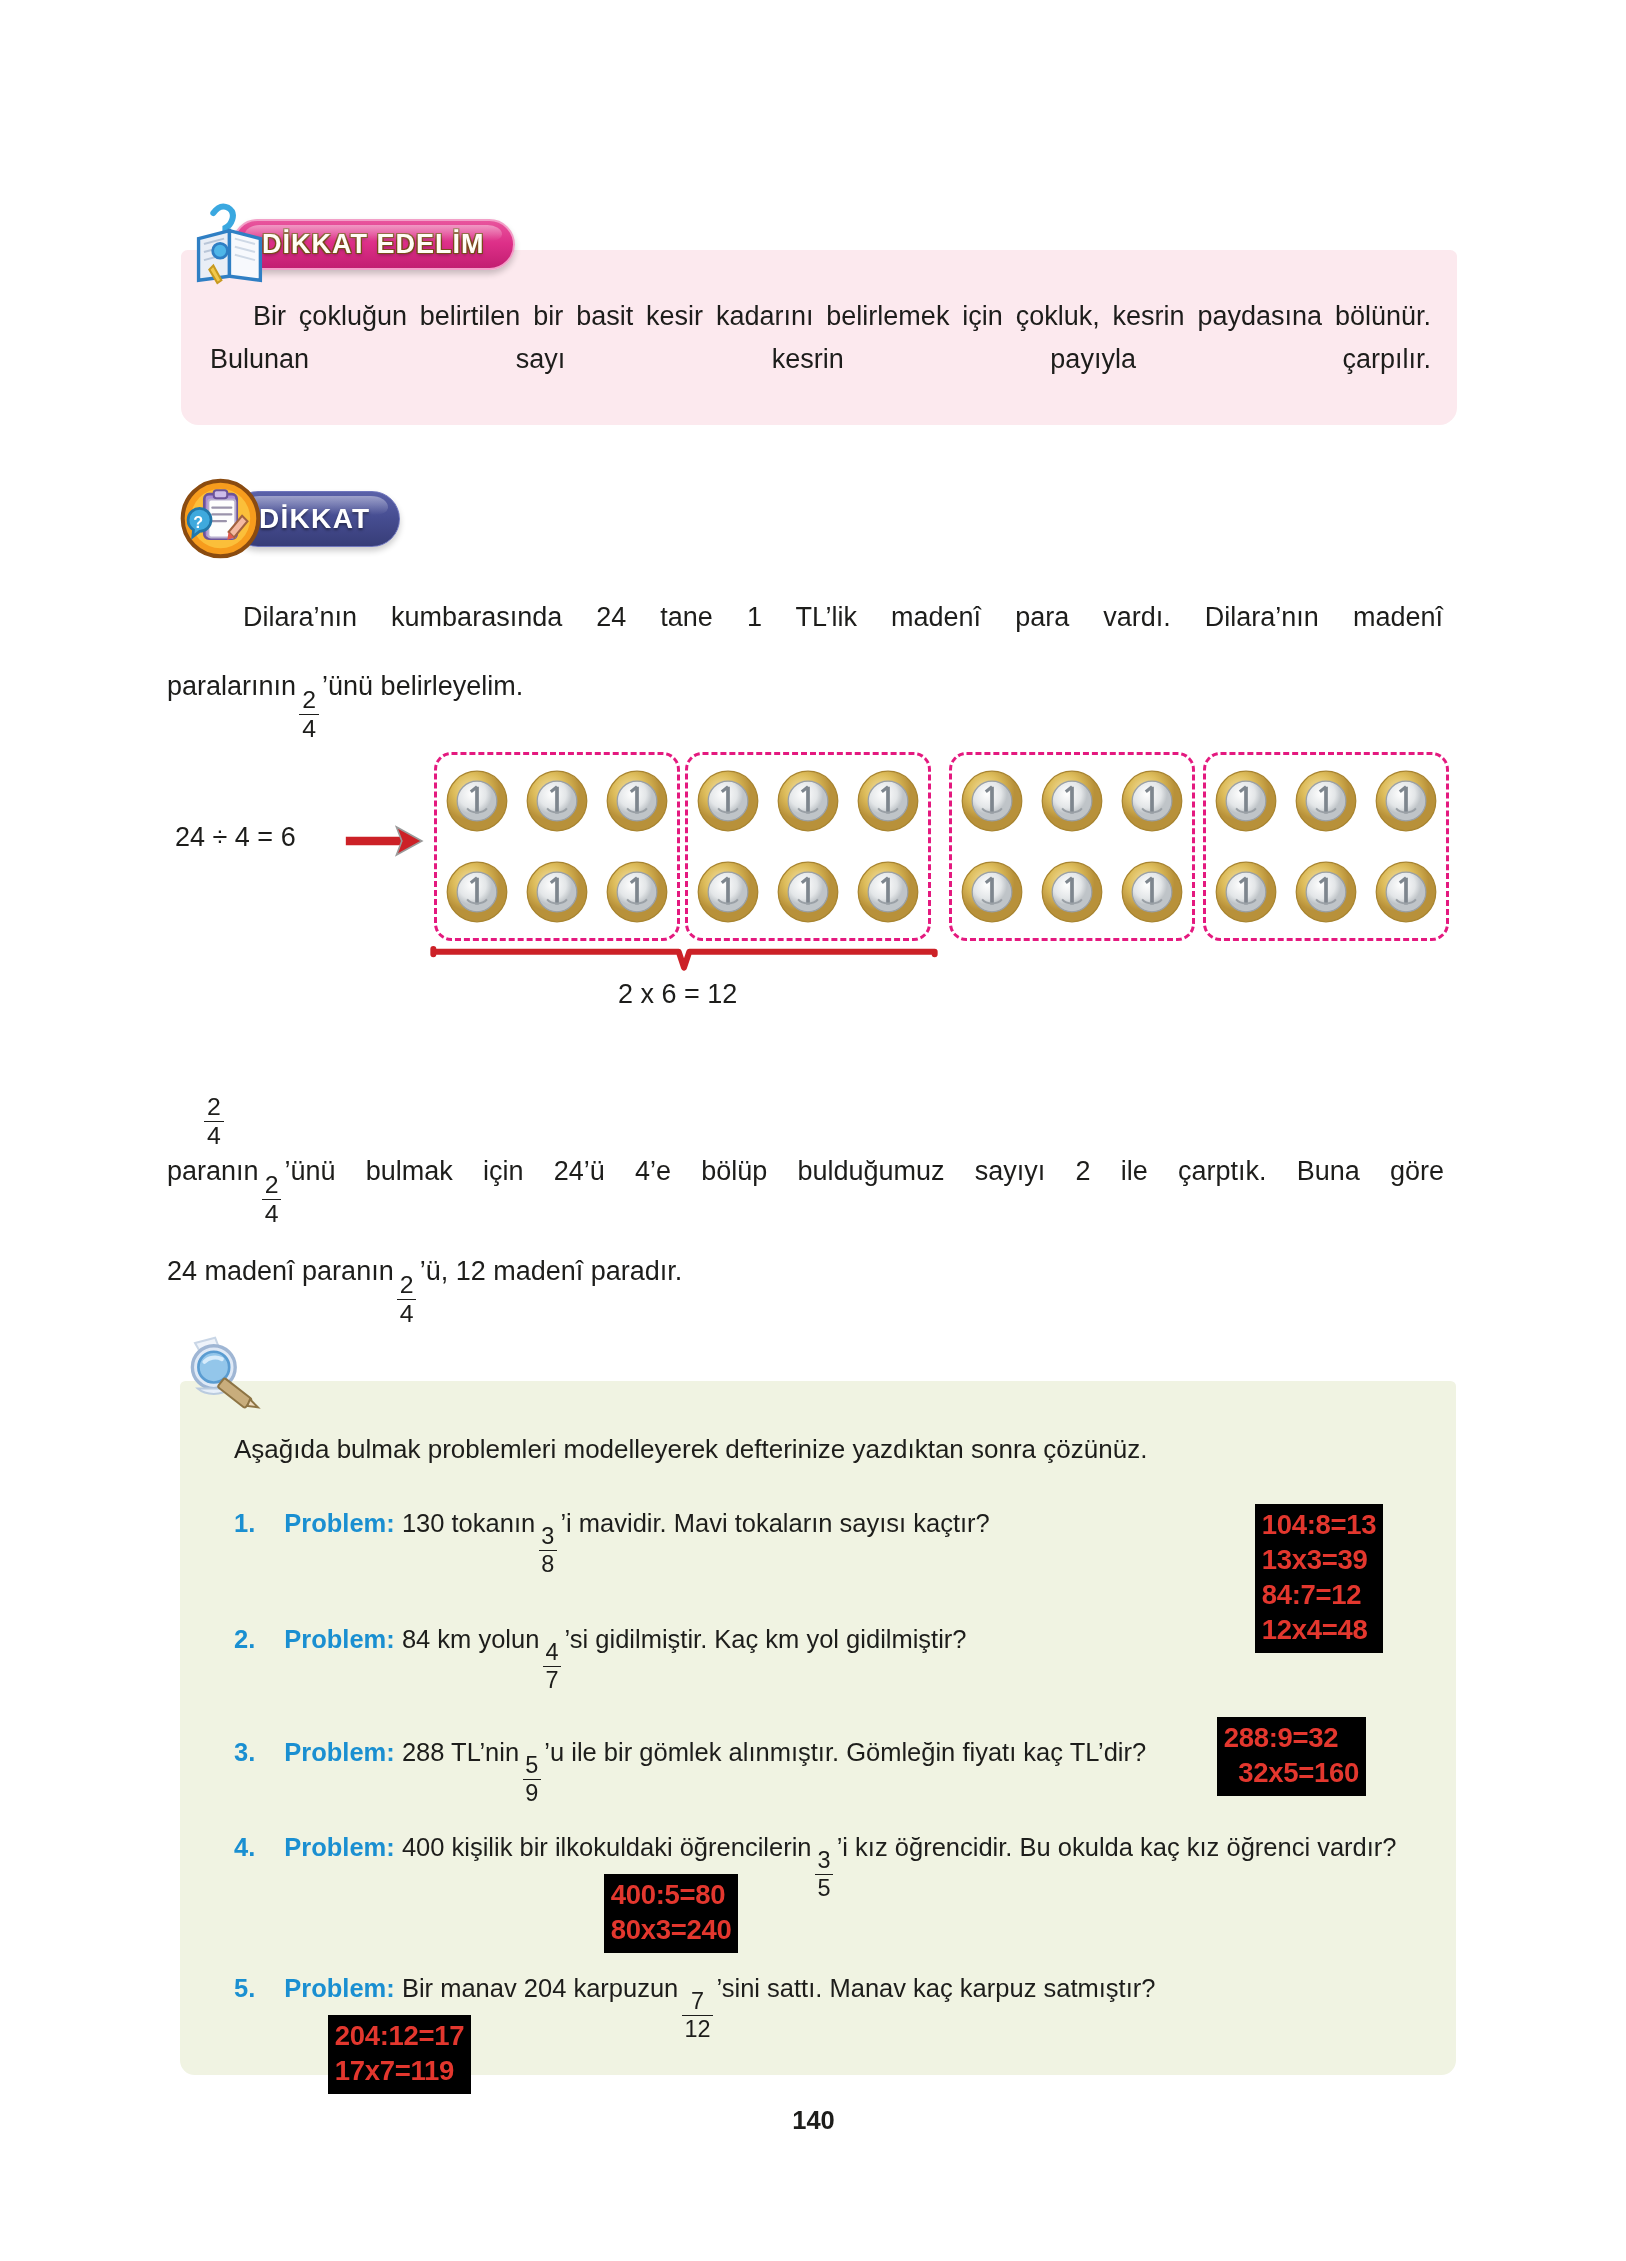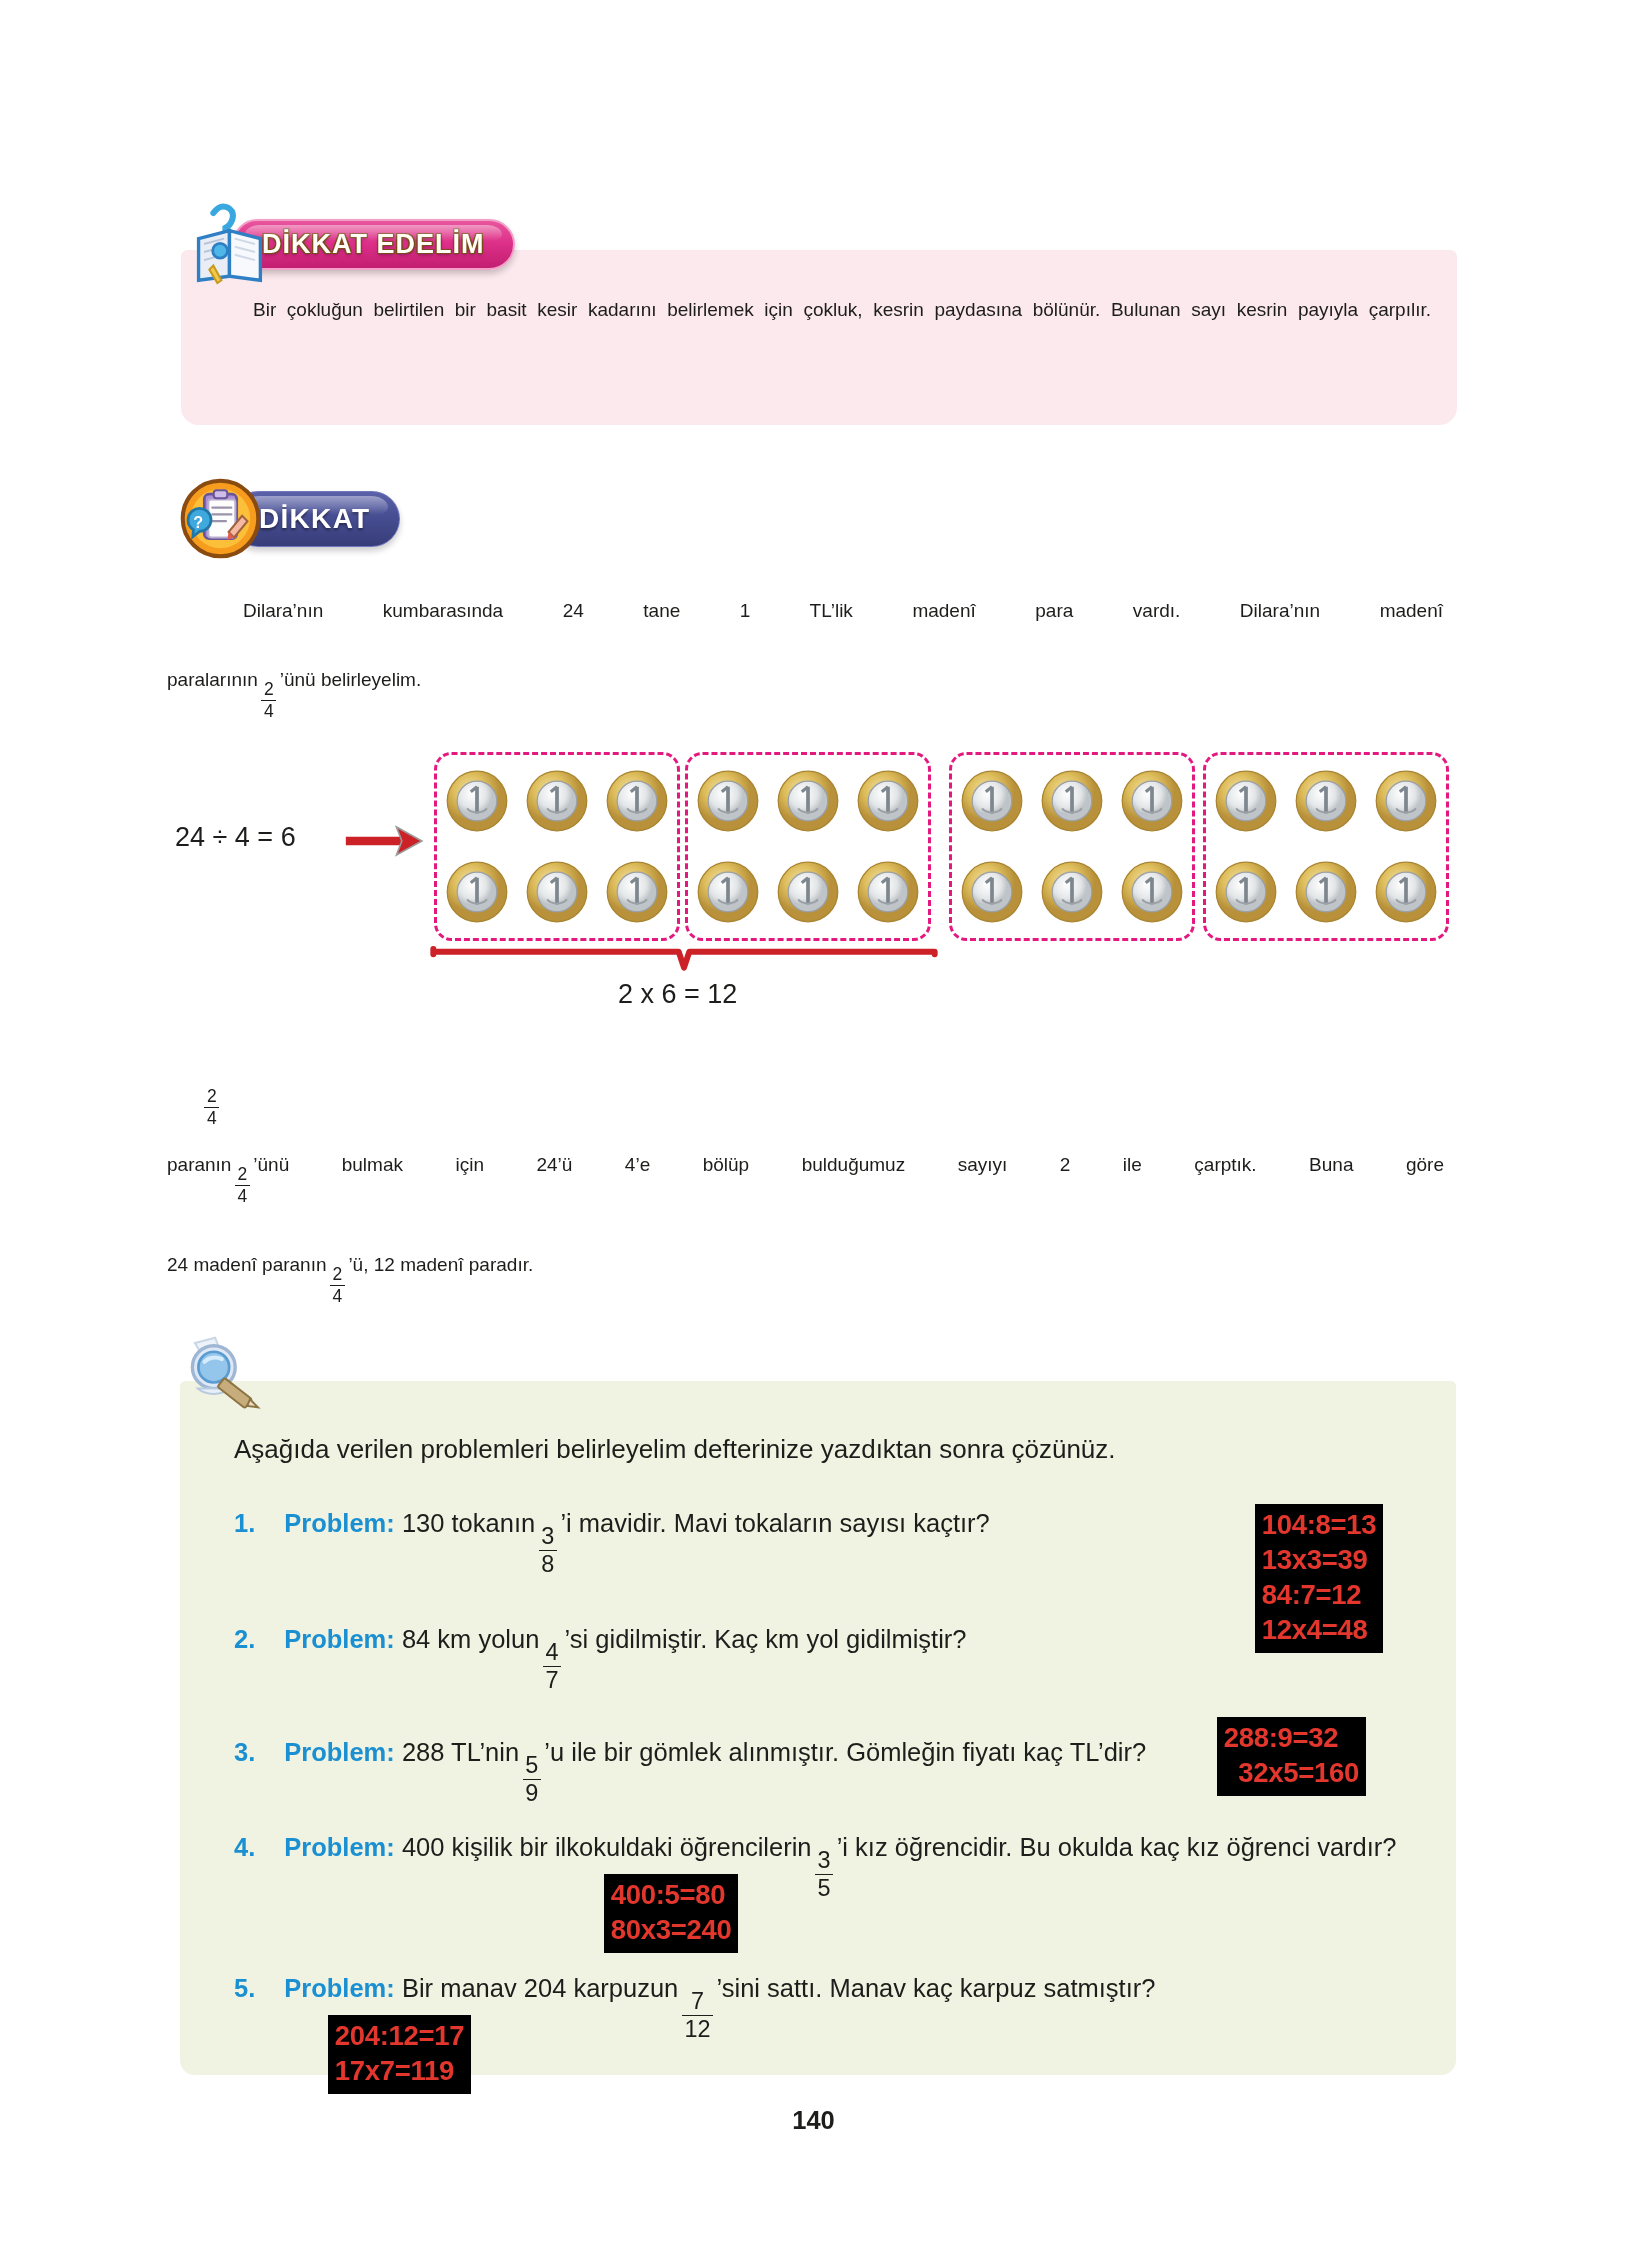--- a/index.html
+++ b/index.html
@@ -104,21 +104,21 @@
     left: 180px; top: 1381px;
     width: 1276px; height: 694px;
     background: #f0f3e2;
     border-radius: 5.4px 5.4px 14.8px 14.8px;
   }
 
   
   .txt {
     position: absolute;
     color: #1d1d1b;
-    font-size: 19px;
+    font-size: 27px;
     line-height: 1.58;
   }
   .just { text-align: justify; }
   .just::after { content: ""; display: inline-block; width: 100%; }
 
   
   .frac {
     display: inline-flex;
     flex-direction: column;
     align-items: center;
@@ -484,21 +484,21 @@
       <circle cx="46" cy="48" r="32" fill="#dfe9f6" stroke="#9fb6d4" stroke-width="5"></circle>
       <circle cx="46" cy="48" r="23" fill="#93c6ea" stroke="#5a9cd1" stroke-width="4"></circle>
       <path d="M32 40 a20 16 0 0 1 26 -4" stroke="#d7ecfb" stroke-width="6" fill="none" stroke-linecap="round"></path>
       <path d="M22 80 a30 20 0 0 0 48 0 l-48 0 z" fill="#e7eff9" stroke="#bacbdf" stroke-width="3"></path>
       <rect x="62" y="64" width="52" height="17" rx="3" transform="rotate(38 62 64)" fill="#c8ad7c" stroke="#8d7444" stroke-width="3"></rect>
       <path d="M100 96 L112 108 L96 106 Z" fill="#f0dcc0" stroke="#8d7444" stroke-width="3"></path>
     </svg>
   </div>
 
   <div class="txt" style="left:234px; top:1429px; width:1182px; font-size:26px;">
-    <span>Aşağıda verilen problemleri belirleyelim defterinize yazdıktan sonra çözünüz.</span>
+    <span>Aşağıda bulmak problemleri modelleyerek defterinize yazdıktan sonra çözünüz.</span>
   </div>
 
   <div class="prob" style="left:234px; top:1504px; width:1021px;">
     <span class="num">1.</span>
     <span style="display:inline-block;width:14.8px"></span>
     <span class="lead">Problem:</span>
     <span>130 tokanın</span><span class="frac">
         <span class="num" style="color:#1d1d1b;font-weight:normal">3</span>
         <span class="den">8</span>
       </span><span>’i mavidir. Mavi tokaların sayısı kaçtır?</span>

